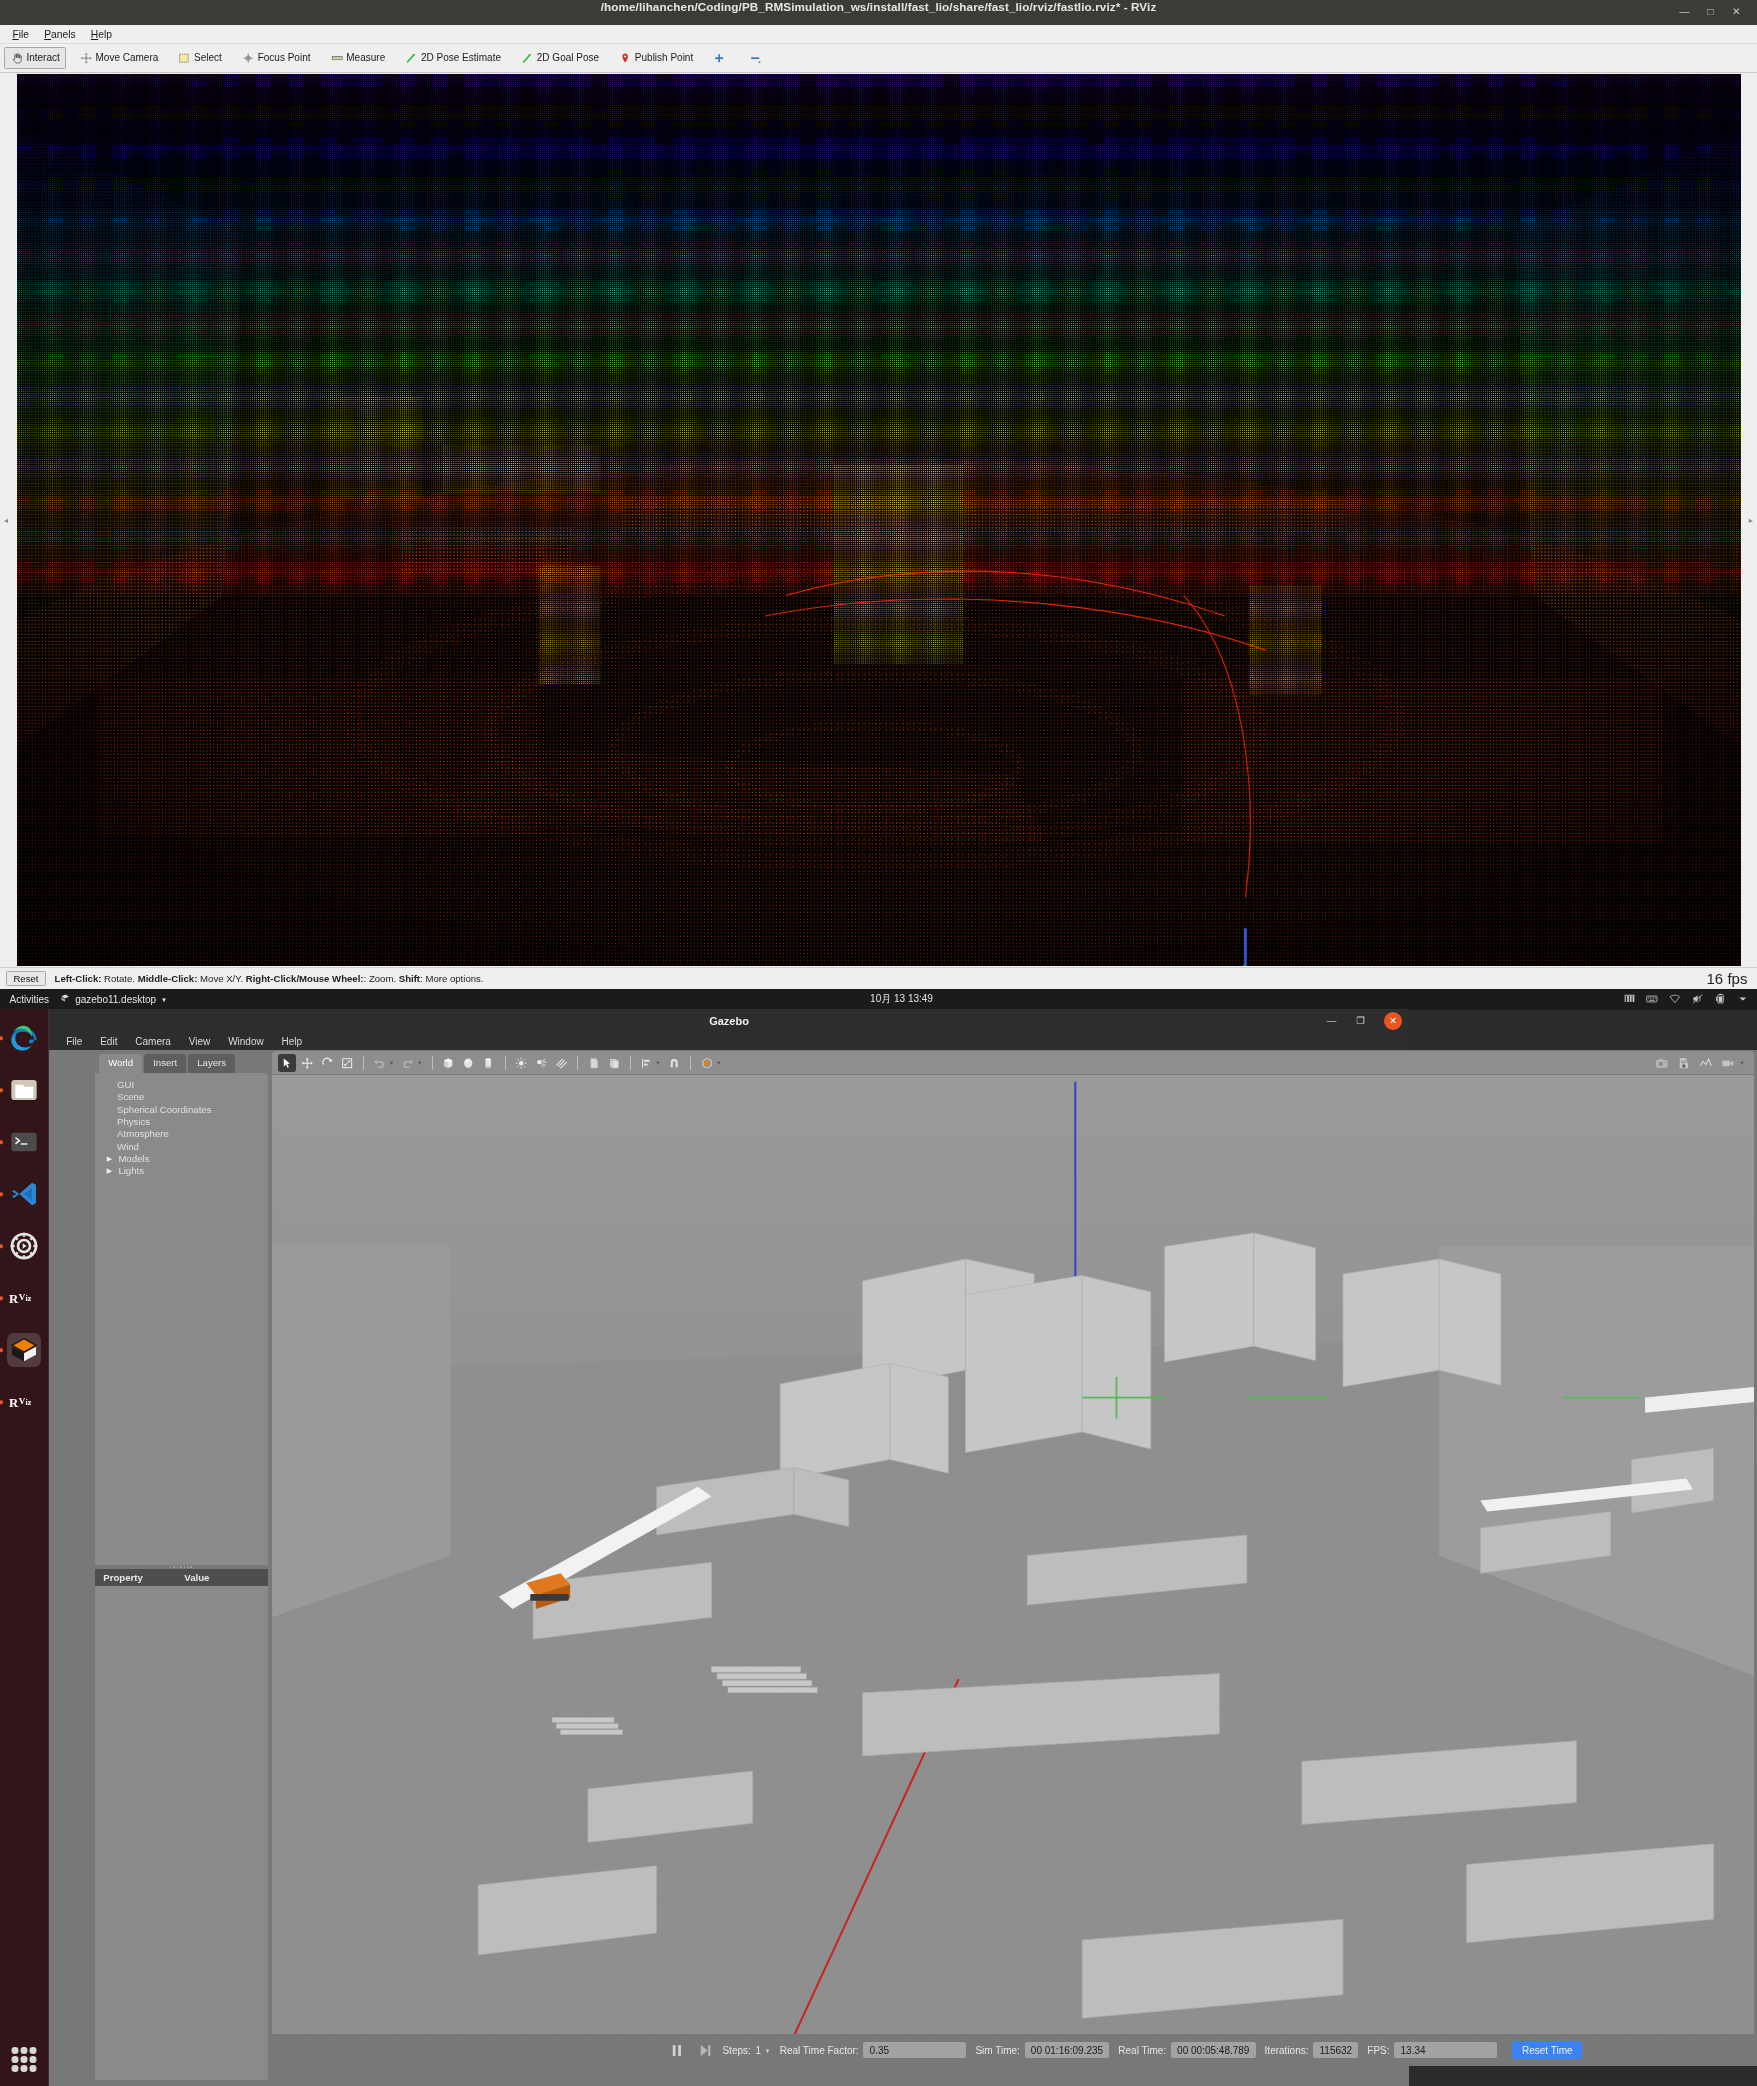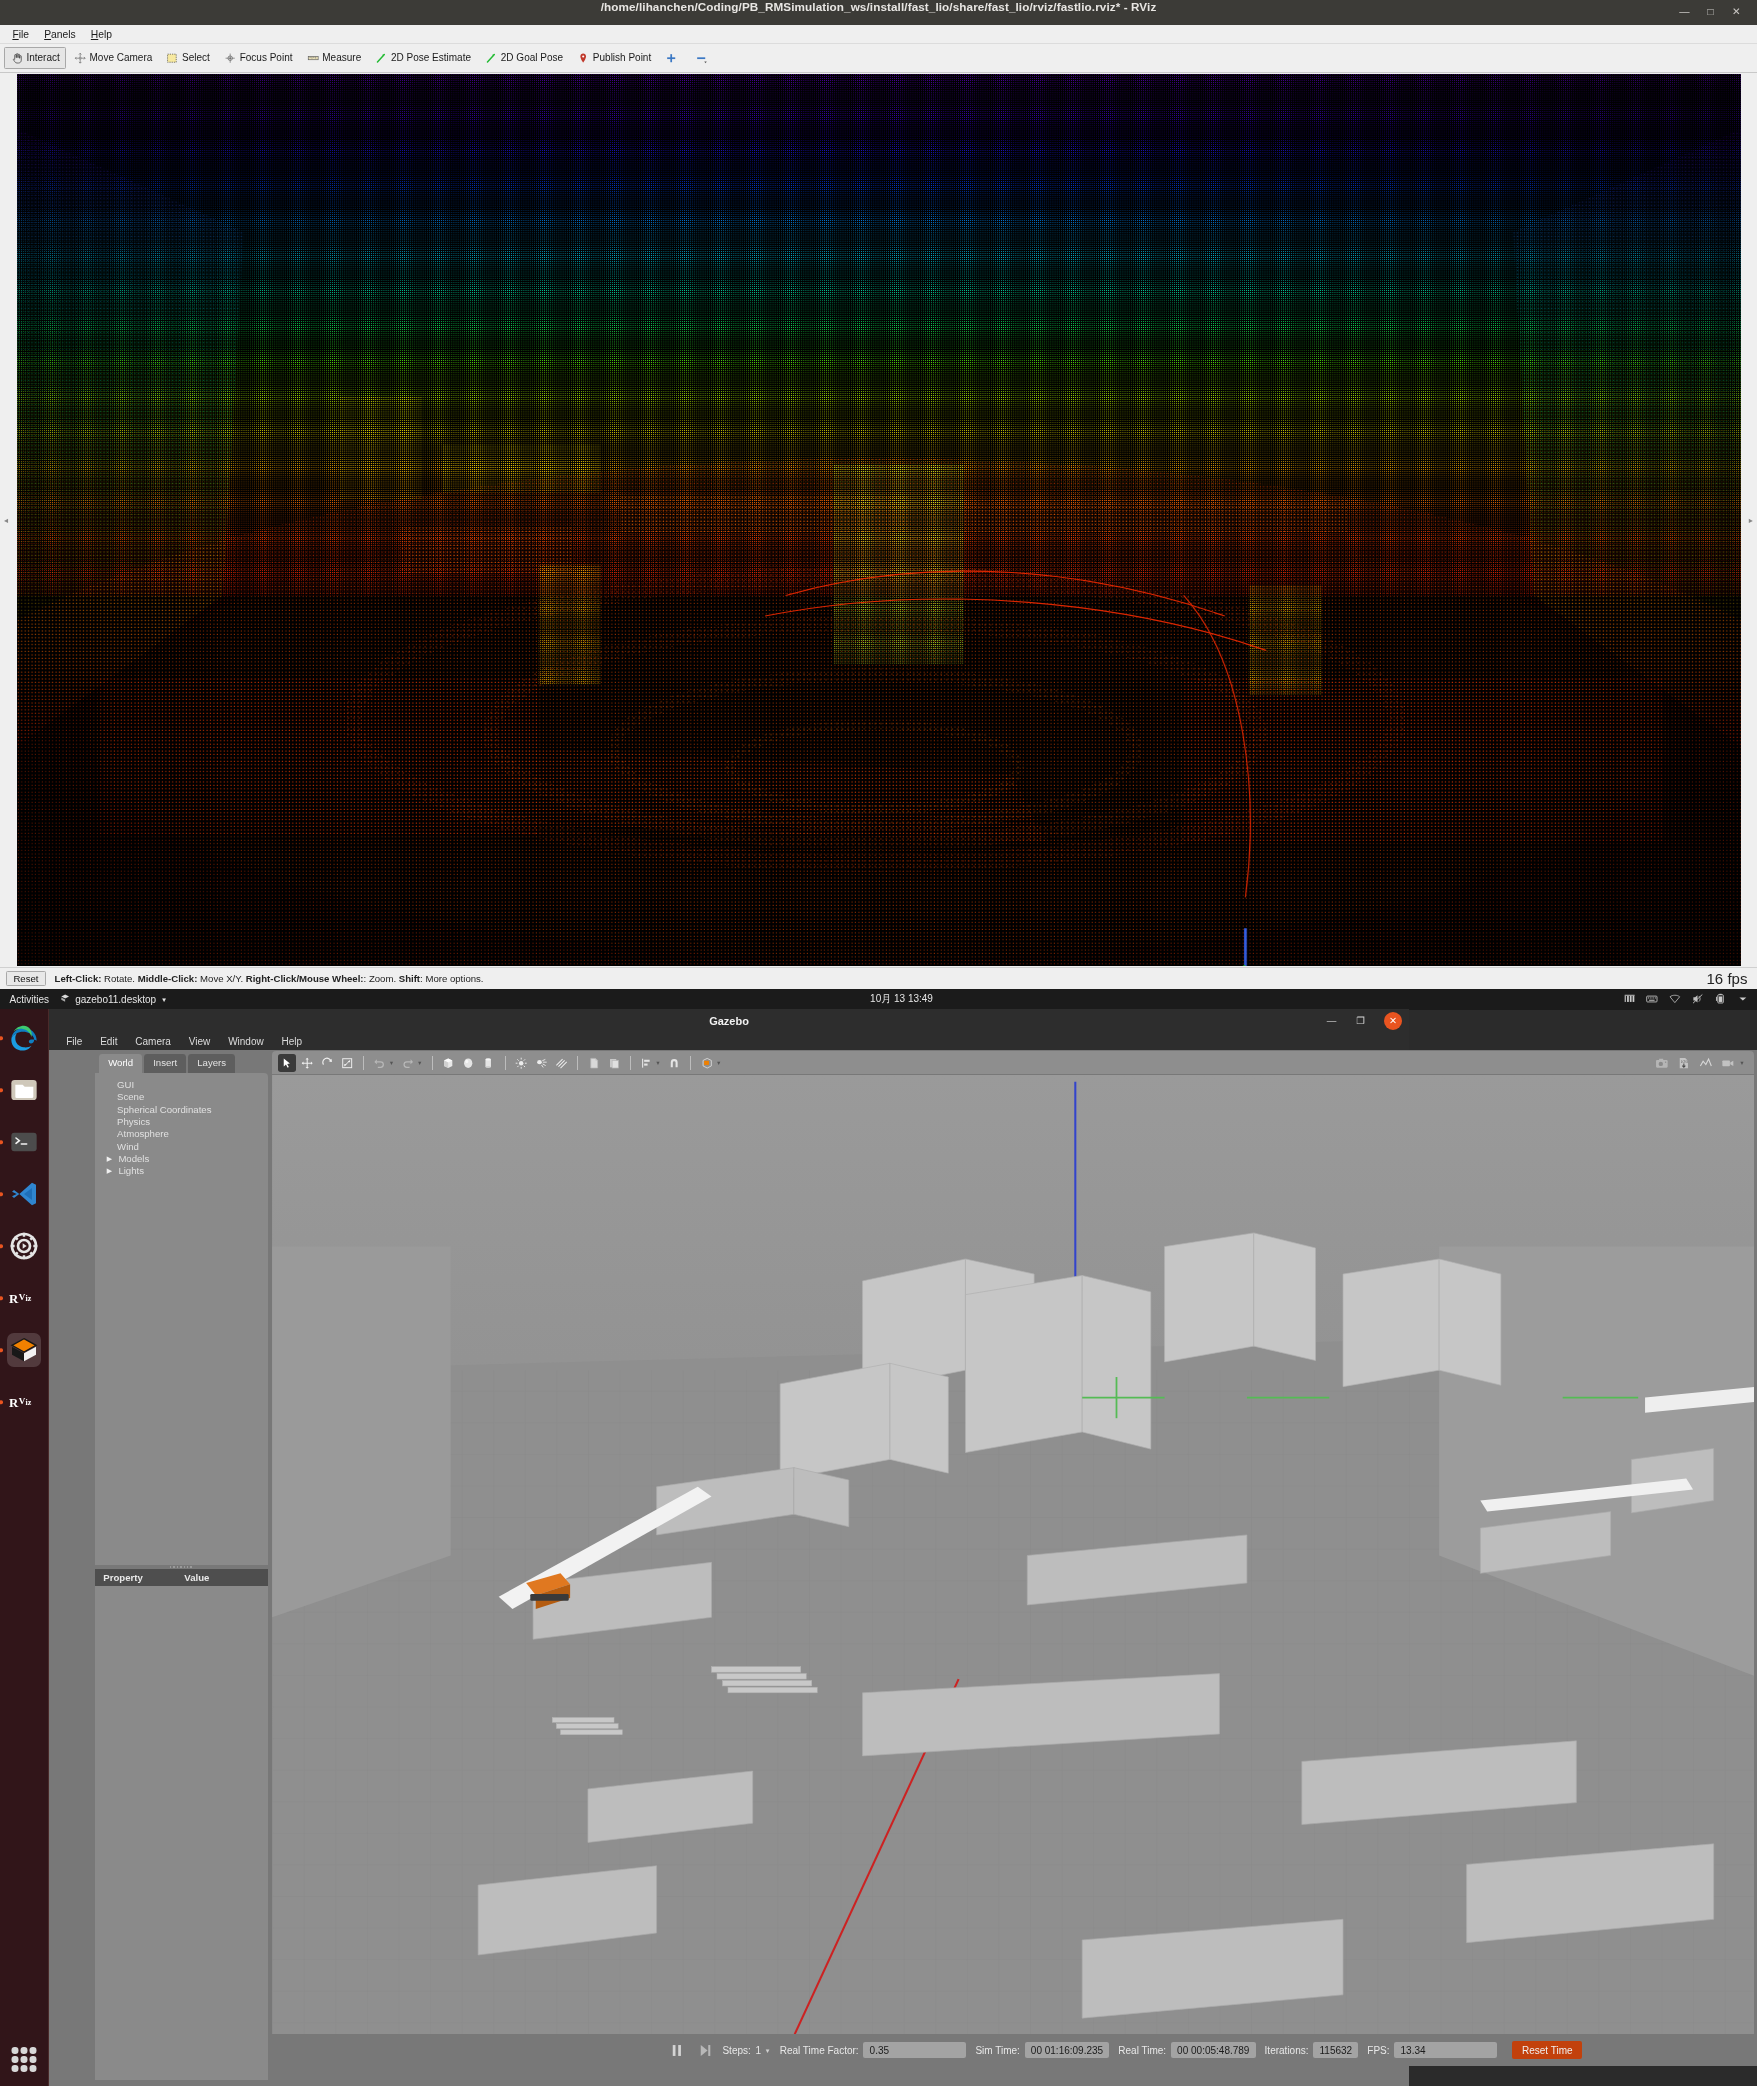--- a/index.html
+++ b/index.html
@@ -16,21 +16,21 @@
                   align-items:center; gap:15px; padding-right:9.6px; }
   .winbtn { color:#c9c7c4; font-size:10.3px; line-height:1; cursor:pointer; width:11px;
             text-align:center; }
 
   #rviz-menubar { height:19px; background:#efefef; border-bottom:0.7px solid #dcdcdc;
                   display:flex; align-items:center; padding-left:5.5px; gap:1.4px; }
   .menu-item { font-size:10.3px; color:#1a1a1a; padding:2.1px 6.9px; cursor:pointer; }
   .mn-u { text-decoration:underline; }
 
   #rviz-toolbar { height:29px; background:#efefef; border-bottom:0.7px solid #c8c8c8;
-                  display:flex; align-items:center; padding:0 4.1px; gap:1px; }
+                  display:flex; align-items:center; padding:0 4.1px; gap:7px; }
   .tb-btn { display:flex; align-items:center; gap:3.4px; padding:3.4px 5.5px; font-size:10px;
             color:#1a1a1a; cursor:pointer; border:0.7px solid transparent; border-radius:1.4px;
             white-space:nowrap; }
   .tb-btn.active { background:#e6e6e6; border:0.7px solid #a8a8a8; }
   .tb-ico { width:12.4px; height:12.4px; display:inline-block; flex:0 0 auto; }
 
   #rviz-view { position:absolute; left:16.5px; top:74px; width:1724px; height:892px;
                background:#000; overflow:hidden; }
   #rviz-sidehandle-l { position:absolute; left:4.1px; top:515px; color:#888; font-size:8.2px; }
   #rviz-sidehandle-r { position:absolute; right:4.1px; top:515px; color:#888; font-size:8.2px; }
@@ -124,21 +124,21 @@
   #gz-scroll-r { position:absolute; right:0; top:36%; width:4.8px; height:41px;
                  background:#9e9e9e; border-radius:2.7px; }
 
   #gz-statusbar { position:absolute; left:0; bottom:0; width:1708px; height:32px;
                   background:#787878; display:flex; align-items:center;
                   justify-content:center; gap:0; }
   .sb-label { font-size:10px; color:#e8e8e8; margin:0 4.8px 0 9px; white-space:nowrap; }
   .sb-field { background:#a3a3a3; color:#1c1c1c; font-size:10px; padding:2.1px 6.2px;
               border-radius:2.1px; min-width:41px; }
   .sb-field.wide { min-width:103px; }
-  #reset-time-btn { background:#c2410c; color:#f0f0f0; font-size:10px; padding:3.4px 9.6px;
+  #reset-time-btn { background:#3b82f6; color:#f0f0f0; font-size:10px; padding:3.4px 9.6px;
                     border-radius:2.1px; margin-left:15px; cursor:pointer; }
   .sb-ctrl { width:18px; height:18px; display:flex; align-items:center;
              justify-content:center; cursor:pointer; }
 </style>
 </head>
 <body>
 
 <div id="rviz-window">
 
   <div id="rviz-titlebar">

